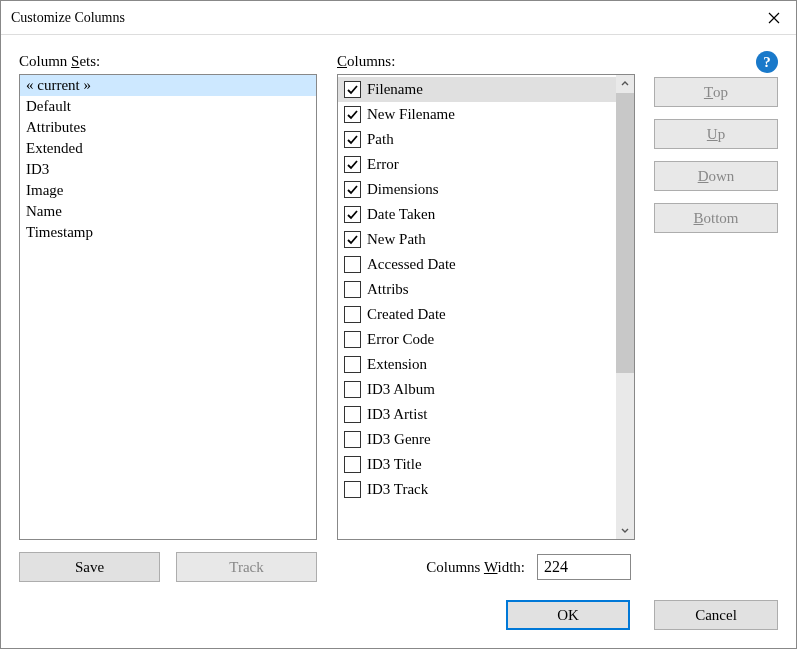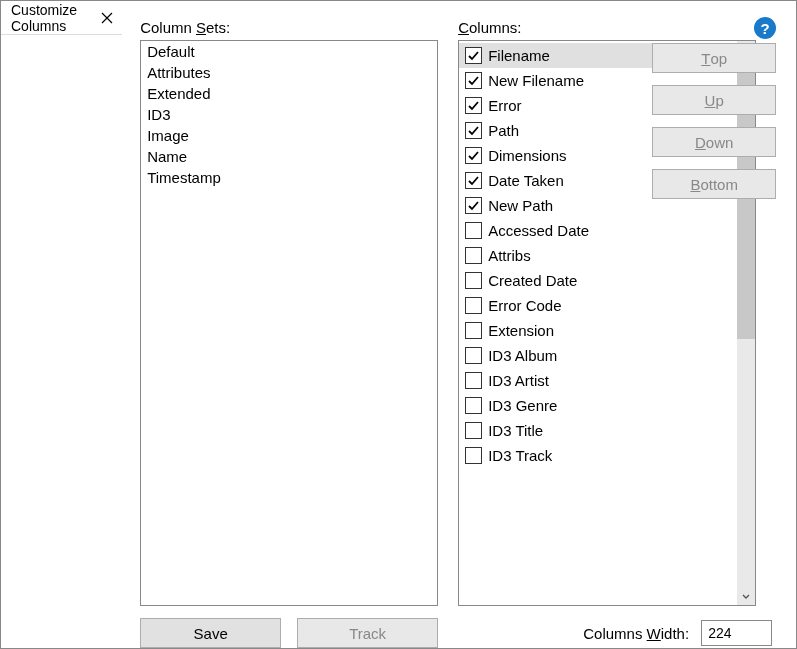--- a/index.html
+++ b/index.html
@@ -8,23 +8,24 @@
     font-family: "Segoe UI", Tahoma, sans-serif;
     font-size: 14px;
     background: #fff;
     color: #000;
   }
   .window {
     width: 797px;
     height: 649px;
     border: 1px solid #888;
     display: flex;
-    flex-direction: row;
+    flex-direction: column;
     position: relative;
     background: #fff;
+    font-family: Liberation Serif, serif;
   }
   .titlebar {
     height: 34px;
     display: flex;
     align-items: center;
     justify-content: space-between;
     padding: 0 0 0 10px;
     border-bottom: 1px solid #ddd;
   }
   .titlebar-title {
@@ -172,45 +173,45 @@
   }
   .btn.disabled {
     color: #888;
     background: #e8e8e8;
     cursor: default;
   }
   .btn .accel { text-decoration: underline; }
   
   .under-row {
     display: flex;
-    gap: 36px;
+    gap: 16px;
     margin-top: 12px;
     align-items: center;
     height: 30px;
   }
   .under-sets {
     width: 298px;
     display: flex;
     gap: 16px;
   }
   .under-sets .btn { flex: 1; }
   .under-columns {
     width: 298px;
     display: flex;
     align-items: center;
     gap: 12px;
   }
   .under-columns label { font-size: 15px; flex:1;text-align:right; }
   .under-columns .accel { text-decoration: underline; }
   .width-input {
-    width: 71px;
+    width: 94px;
     height: 26px;
     border: 1px solid #888;
     padding: 0 6px;
-    font-size: 14px;
+    font-size: 16px;
     font-family: inherit;
   }
   
   .dialog-buttons {
     display: flex;
     justify-content: flex-end;
     gap: 24px;
     padding: 18px;
   }
   .dialog-buttons .btn { width: 124px; text-align: right; }
@@ -232,20 +233,21 @@
     </div>
   </div>
 
   <div class="body">
     <div class="top-row">
 
       <div class="col col-sets">
         <div class="section-label">Column <span class="accel">S</span>ets:</div>
         <div class="listbox">
           <div class="listbox-inner" id="sets-list">
+              <div class="list-item selected">« current »</div>
               <div class="list-item">Default</div>
               <div class="list-item">Attributes</div>
               <div class="list-item">Extended</div>
               <div class="list-item">ID3</div>
               <div class="list-item">Image</div>
               <div class="list-item">Name</div>
               <div class="list-item">Timestamp</div>
             </div>
         </div>
       </div>
@@ -269,29 +271,29 @@
                   </svg>
                 </div>
                 <span>New Filename</span>
               </div>
               <div class="check-item">
                 <div class="checkbox checked">
                   <svg viewBox="0 0 13 13">
                     <path d="M2 7 L5 10 L11 3" stroke="#000" stroke-width="1.8" fill="none"></path>
                   </svg>
                 </div>
+                <span>Path</span>
+              </div>
+              <div class="check-item">
+                <div class="checkbox checked">
+                  <svg viewBox="0 0 13 13">
+                    <path d="M2 7 L5 10 L11 3" stroke="#000" stroke-width="1.8" fill="none"></path>
+                  </svg>
+                </div>
                 <span>Error</span>
-              </div>
-              <div class="check-item">
-                <div class="checkbox checked">
-                  <svg viewBox="0 0 13 13">
-                    <path d="M2 7 L5 10 L11 3" stroke="#000" stroke-width="1.8" fill="none"></path>
-                  </svg>
-                </div>
-                <span>Path</span>
               </div>
               <div class="check-item">
                 <div class="checkbox checked">
                   <svg viewBox="0 0 13 13">
                     <path d="M2 7 L5 10 L11 3" stroke="#000" stroke-width="1.8" fill="none"></path>
                   </svg>
                 </div>
                 <span>Dimensions</span>
               </div>
               <div class="check-item">

